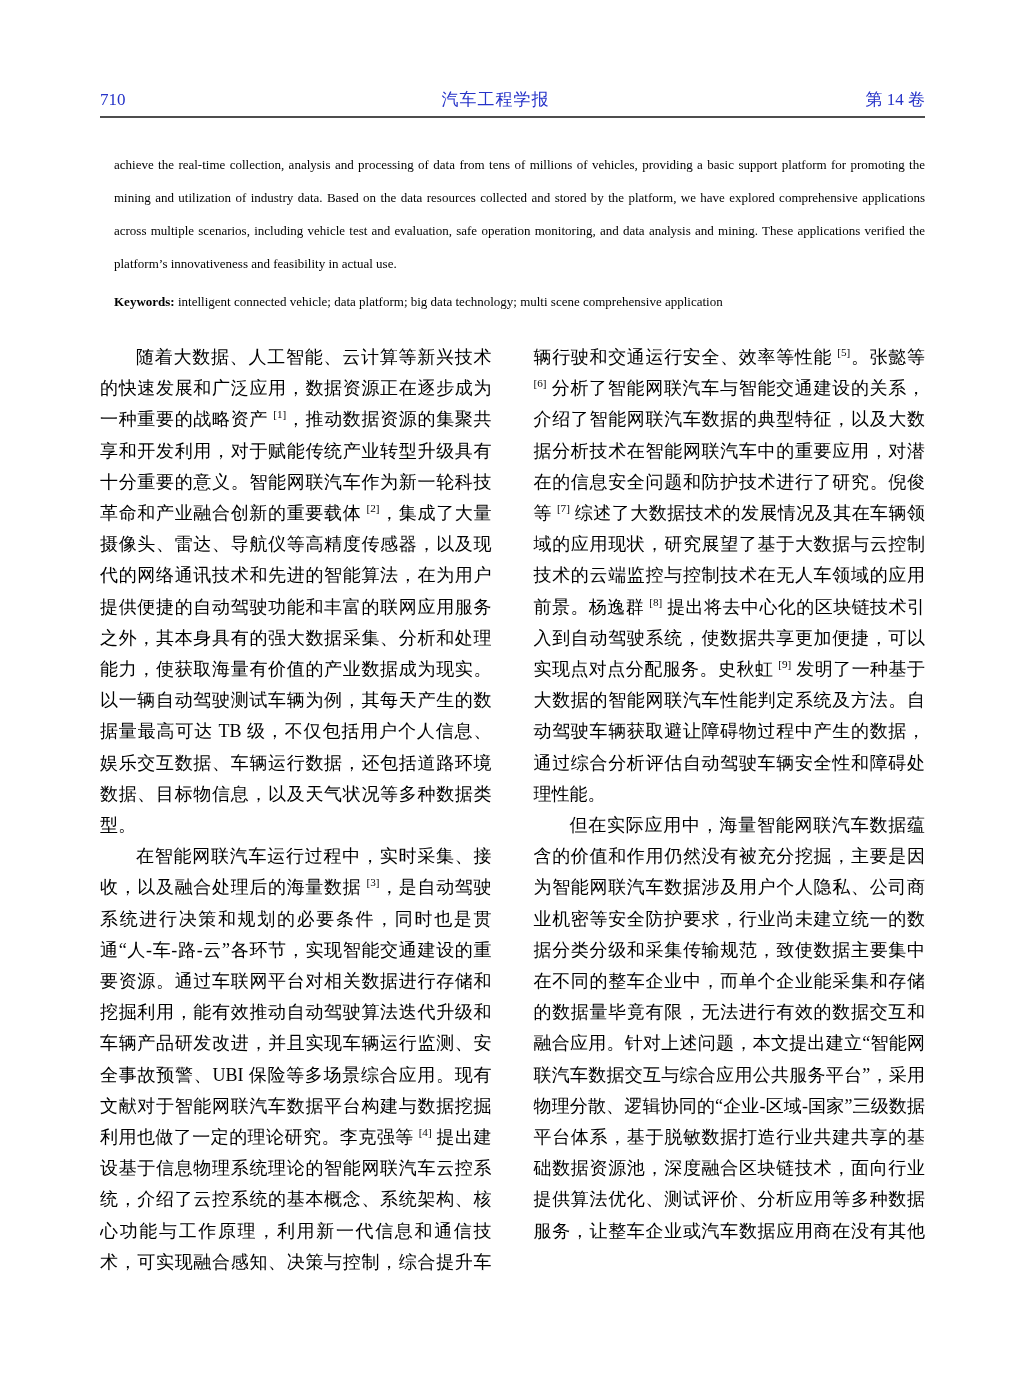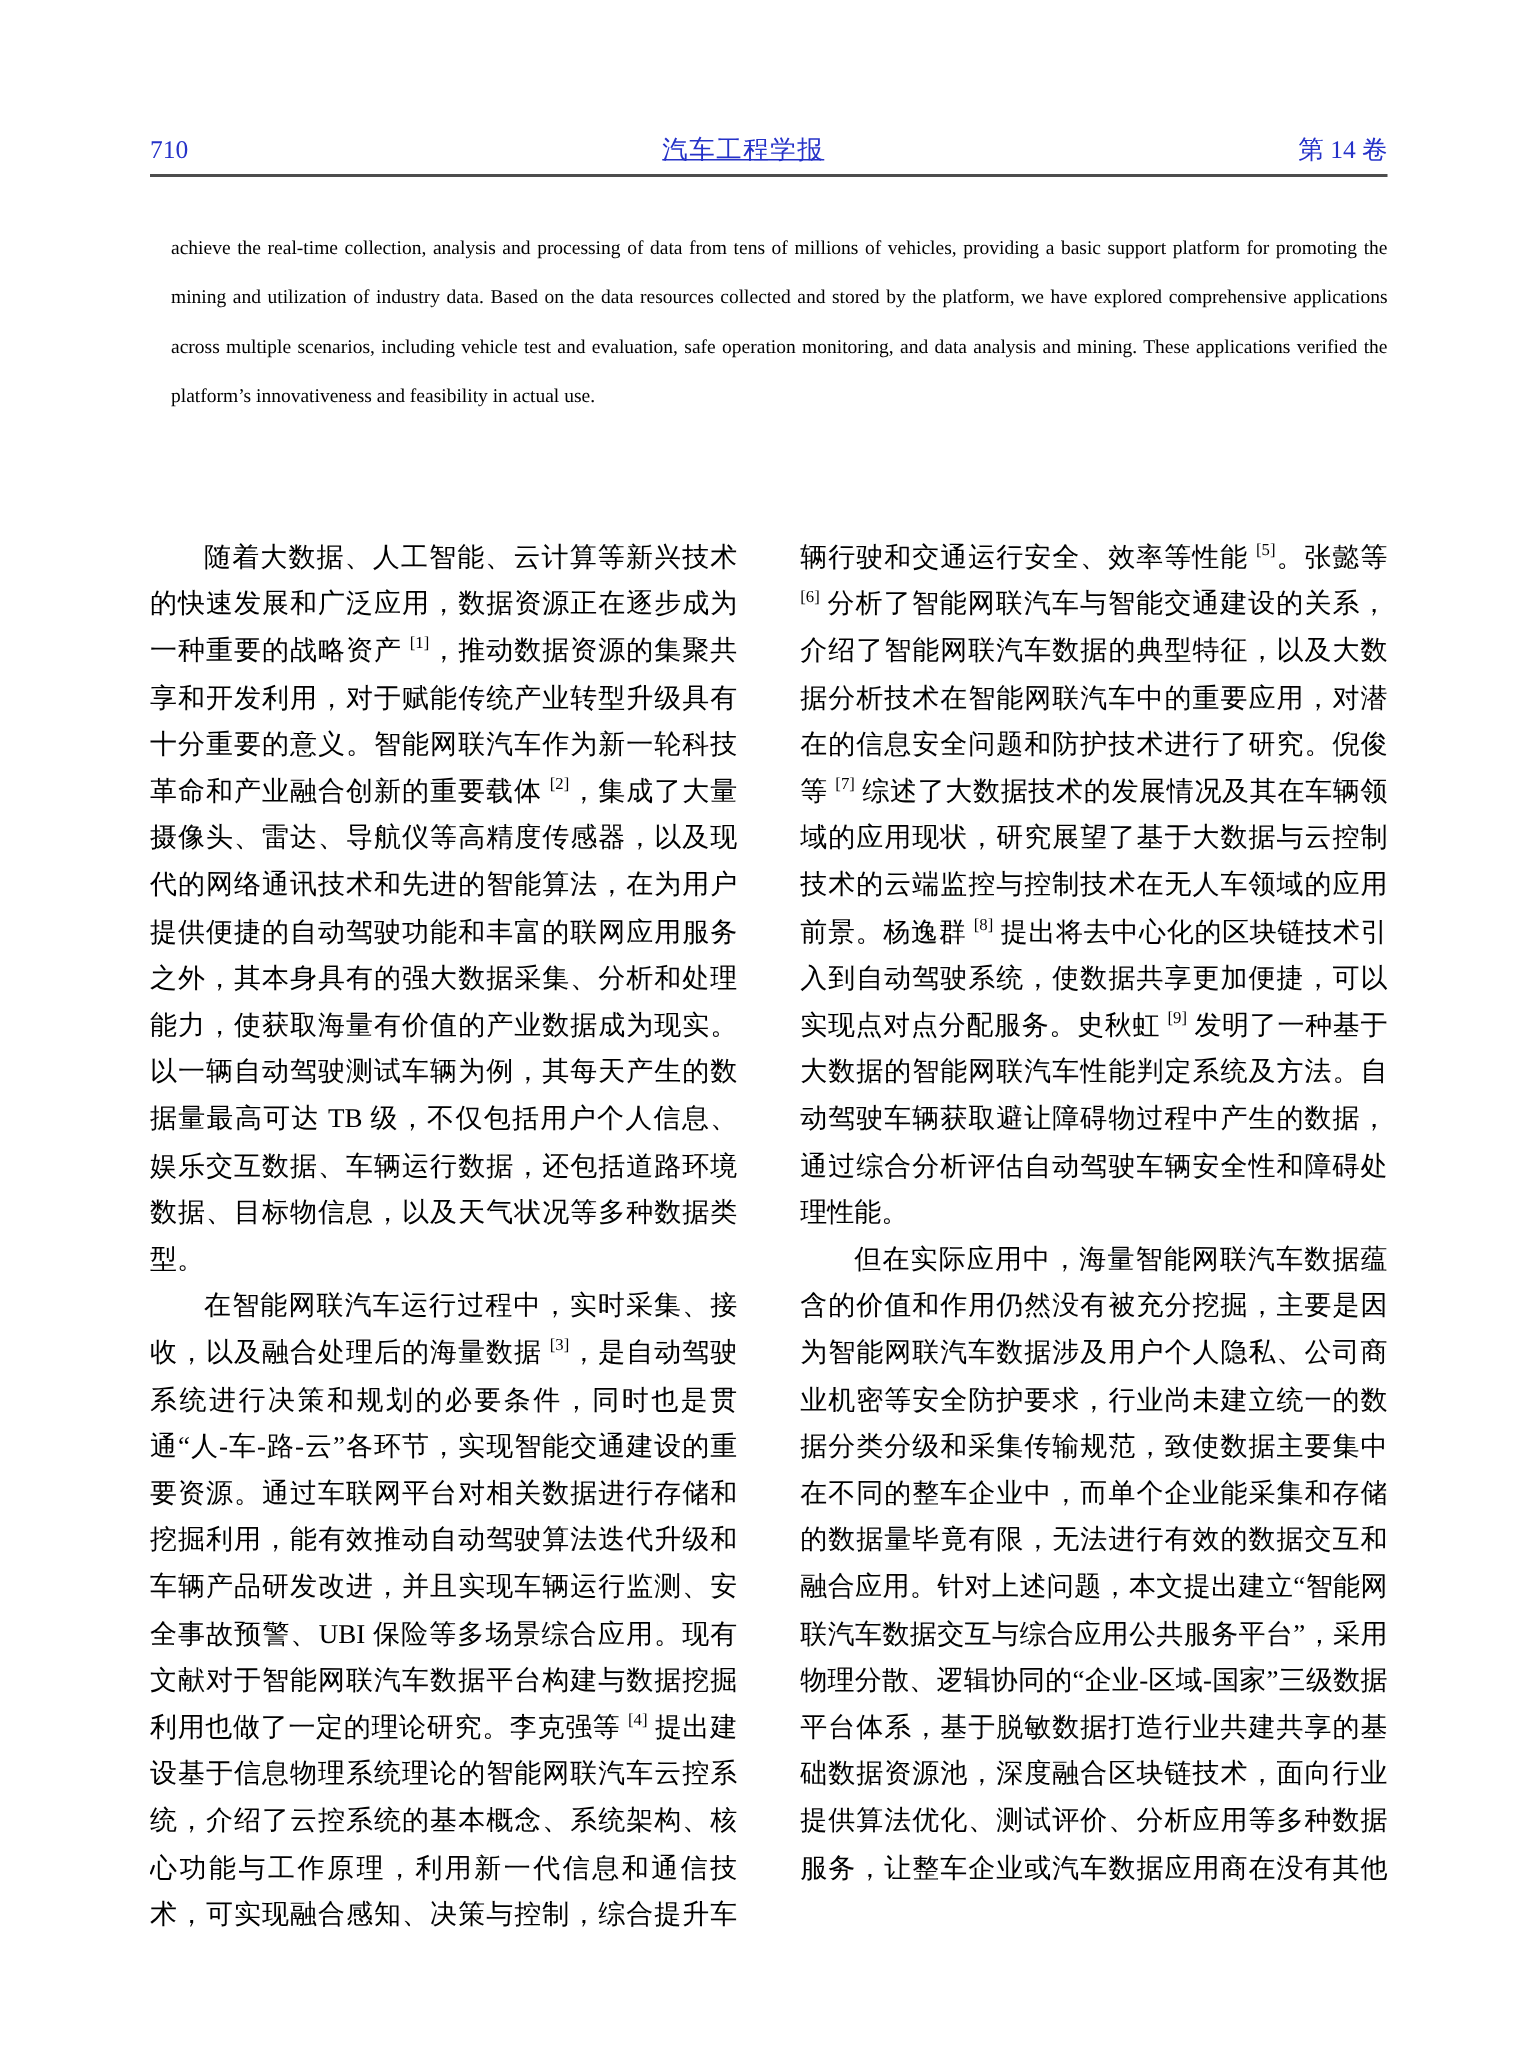--- a/index.html
+++ b/index.html
@@ -25,41 +25,40 @@
   .running-head {
     display: flex;
     justify-content: space-between;
     align-items: baseline;
     color: var(--header-color, #2532c8);
     font-size: 17px;
     line-height: 20px;
   }
   .running-head .journal-title {
     letter-spacing: 1px;
-    text-decoration: underline;
   }
   .header-rule {
     border: none;
     border-top: 2px solid var(--rule-color, #4d4d4d);
     margin: 6px 0 0 0;
   }
   
   .abstract {
     margin-top: 30px;
     padding-left: 14px;
     font-size: 13px;
     line-height: 33px;
     text-align: justify;
   }
   .abstract p { margin: 0; }
   .abstract .keywords-line { margin-top: 5px; }
   .abstract .kw-label { font-weight: bold; }
   
   .body-columns {
-    margin-top: 76px;
+    margin-top: 24px;
     height: 938px;
     column-count: 2;
     column-gap: 42px;
     column-fill: auto;
     overflow: hidden;
     font-size: 18px;
     line-height: 31.2px;
     text-align: justify;
     text-justify: inter-ideograph;
   }
@@ -81,20 +80,21 @@
   <header class="running-head">
     <span class="page-number">710</span>
     <span class="journal-title">汽车工程学报</span>
     <span class="volume-label">第 14 卷</span>
   </header>
 
   <hr class="header-rule">
 
   <section class="abstract">
     <p>achieve the real-time collection, analysis and processing of data from tens of millions of vehicles, providing a basic support platform for promoting the mining and utilization of industry data. Based on the data resources collected and stored by the platform, we have explored comprehensive applications across multiple scenarios, including vehicle test and evaluation, safe operation monitoring, and data analysis and mining. These applications verified the platform’s innovativeness and feasibility in actual use.</p>
+    <p class="keywords-line"><span class="kw-label">Keywords:</span> <span>intelligent connected vehicle; data platform; big data technology; multi scene comprehensive application</span></p>
   </section>
 
   <section class="body-columns">
     <p>随着大数据、人工智能、云计算等新兴技术的快速发展和广泛应用，数据资源正在逐步成为一种重要的战略资产 <sup>[1]</sup>，推动数据资源的集聚共享和开发利用，对于赋能传统产业转型升级具有十分重要的意义。智能网联汽车作为新一轮科技革命和产业融合创新的重要载体 <sup>[2]</sup>，集成了大量摄像头、雷达、导航仪等高精度传感器，以及现代的网络通讯技术和先进的智能算法，在为用户提供便捷的自动驾驶功能和丰富的联网应用服务之外，其本身具有的强大数据采集、分析和处理能力，使获取海量有价值的产业数据成为现实。以一辆自动驾驶测试车辆为例，其每天产生的数据量最高可达 TB 级，不仅包括用户个人信息、娱乐交互数据、车辆运行数据，还包括道路环境数据、目标物信息，以及天气状况等多种数据类型。</p>
     <p>在智能网联汽车运行过程中，实时采集、接收，以及融合处理后的海量数据 <sup>[3]</sup>，是自动驾驶系统进行决策和规划的必要条件，同时也是贯通“人-车-路-云”各环节，实现智能交通建设的重要资源。通过车联网平台对相关数据进行存储和挖掘利用，能有效推动自动驾驶算法迭代升级和车辆产品研发改进，并且实现车辆运行监测、安全事故预警、UBI 保险等多场景综合应用。现有文献对于智能网联汽车数据平台构建与数据挖掘利用也做了一定的理论研究。李克强等 <sup>[4]</sup> 提出建设基于信息物理系统理论的智能网联汽车云控系统，介绍了云控系统的基本概念、系统架构、核心功能与工作原理，利用新一代信息和通信技术，可实现融合感知、决策与控制，综合提升车辆行驶和交通运行安全、效率等性能 <sup>[5]</sup>。张懿等 <sup>[6]</sup> 分析了智能网联汽车与智能交通建设的关系，介绍了智能网联汽车数据的典型特征，以及大数据分析技术在智能网联汽车中的重要应用，对潜在的信息安全问题和防护技术进行了研究。倪俊等 <sup>[7]</sup> 综述了大数据技术的发展情况及其在车辆领域的应用现状，研究展望了基于大数据与云控制技术的云端监控与控制技术在无人车领域的应用前景。杨逸群 <sup>[8]</sup> 提出将去中心化的区块链技术引入到自动驾驶系统，使数据共享更加便捷，可以实现点对点分配服务。史秋虹 <sup>[9]</sup> 发明了一种基于大数据的智能网联汽车性能判定系统及方法。自动驾驶车辆获取避让障碍物过程中产生的数据，通过综合分析评估自动驾驶车辆安全性和障碍处理性能。</p>
     <p>但在实际应用中，海量智能网联汽车数据蕴含的价值和作用仍然没有被充分挖掘，主要是因为智能网联汽车数据涉及用户个人隐私、公司商业机密等安全防护要求，行业尚未建立统一的数据分类分级和采集传输规范，致使数据主要集中在不同的整车企业中，而单个企业能采集和存储的数据量毕竟有限，无法进行有效的数据交互和融合应用。针对上述问题，本文提出建立“智能网联汽车数据交互与综合应用公共服务平台”，采用物理分散、逻辑协同的“企业-区域-国家”三级数据平台体系，基于脱敏数据打造行业共建共享的基础数据资源池，深度融合区块链技术，面向行业提供算法优化、测试评价、分析应用等多种数据服务，让整车企业或汽车数据应用商在没有其他企业数据的条件下，能得到行业全量数据的应用和服务，有效促进数据融合与价值挖掘。</p>
   </section>
 
 </div>
 

